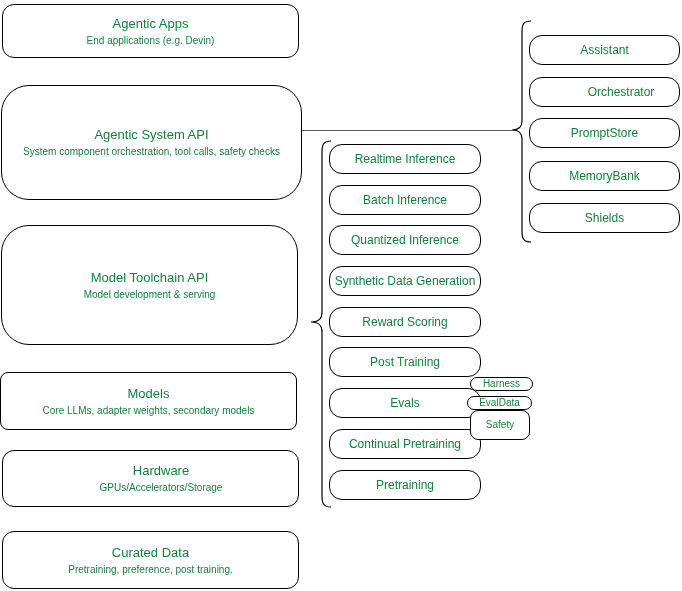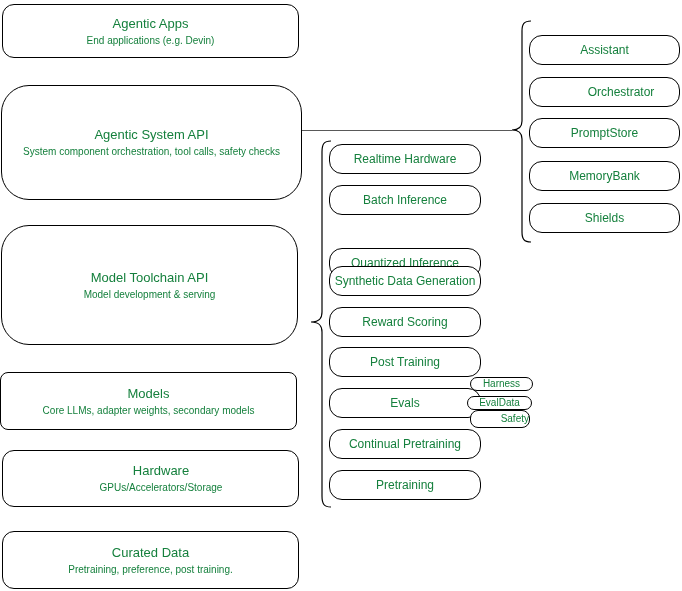--- a/index.html
+++ b/index.html
@@ -52,40 +52,40 @@
   #layer-1 { left: 1px;  top: 85px;  width: 301px; height: 115px; border-radius: 28px; }
   #layer-2 { left: 1px;  top: 225px; width: 297px; height: 120px; border-radius: 28px; }
   #layer-3 { left: 0;  top: 372px; width: 297px; height: 58px;  border-radius: 8px; }
   #layer-4 { left: 2px;  top: 450px; width: 297px; height: 57px;  border-radius: 12px; padding-left: 21px; }
   #layer-5 { left: 2px;  top: 531px; width: 297px; height: 58px;  border-radius: 12px; }
 
   
   .tool { left: 329px; width: 152px; height: 30px; }
   #tool-0 { top: 144px; }
   #tool-1 { top: 185px; }
-  #tool-2 { top: 225px; margin-top: 23px; }
+  #tool-2 { top: 225px; }
   #tool-3 { top: 266px; }
   #tool-4 { top: 307px; }
   #tool-5 { top: 347px; }
   #tool-6 { top: 388px; }
   #tool-7 { top: 429px; }
   #tool-8 { top: 470px; }
 
   
   .comp { left: 529px; width: 151px; height: 30px; }
   #comp-0 { top: 35px; }
   #comp-1 { top: 77px; padding-left: 33px; }
   #comp-2 { top: 118px; }
   #comp-3 { top: 161px; }
   #comp-4 { top: 203px; }
 
   
   #pill-0 { left: 470px; top: 377px; width: 63px; height: 14px; }
   #pill-1 { left: 467px; top: 396px; width: 65px; height: 14px; }
-  #pill-2 { left: 470px; top: 410px; width: 60px; height: 18px; justify-content: flex-end; }
+  #pill-2 { left: 470px; top: 410px; width: 60px; height: 30px; }
 </style>
 </head>
 <body>
 
 <div class="canvas">
 
   <svg class="connectors" viewBox="0 0 682 591" xmlns="http://www.w3.org/2000/svg">
 
     <path d="M302,130.5 L512,130.5" stroke="#595959" stroke-width="1" fill="none"></path>
 
@@ -113,21 +113,21 @@
   <div class="box layer" id="layer-4">
     <div class="box-title">Hardware</div>
     <div class="box-subtitle">GPUs/Accelerators/Storage</div>
   </div>
   <div class="box layer" id="layer-5">
     <div class="box-title">Curated Data</div>
     <div class="box-subtitle">Pretraining, preference, post training.</div>
   </div>
 
   <div class="box item tool" id="tool-0">
-    <span>Realtime Hardware</span>
+    <span>Realtime Inference</span>
   </div>
   <div class="box item tool" id="tool-1">
     <span>Batch Inference</span>
   </div>
   <div class="box item tool" id="tool-2">
     <span>Quantized Inference</span>
   </div>
   <div class="box item tool" id="tool-3">
     <span>Synthetic Data Generation</span>
   </div>

